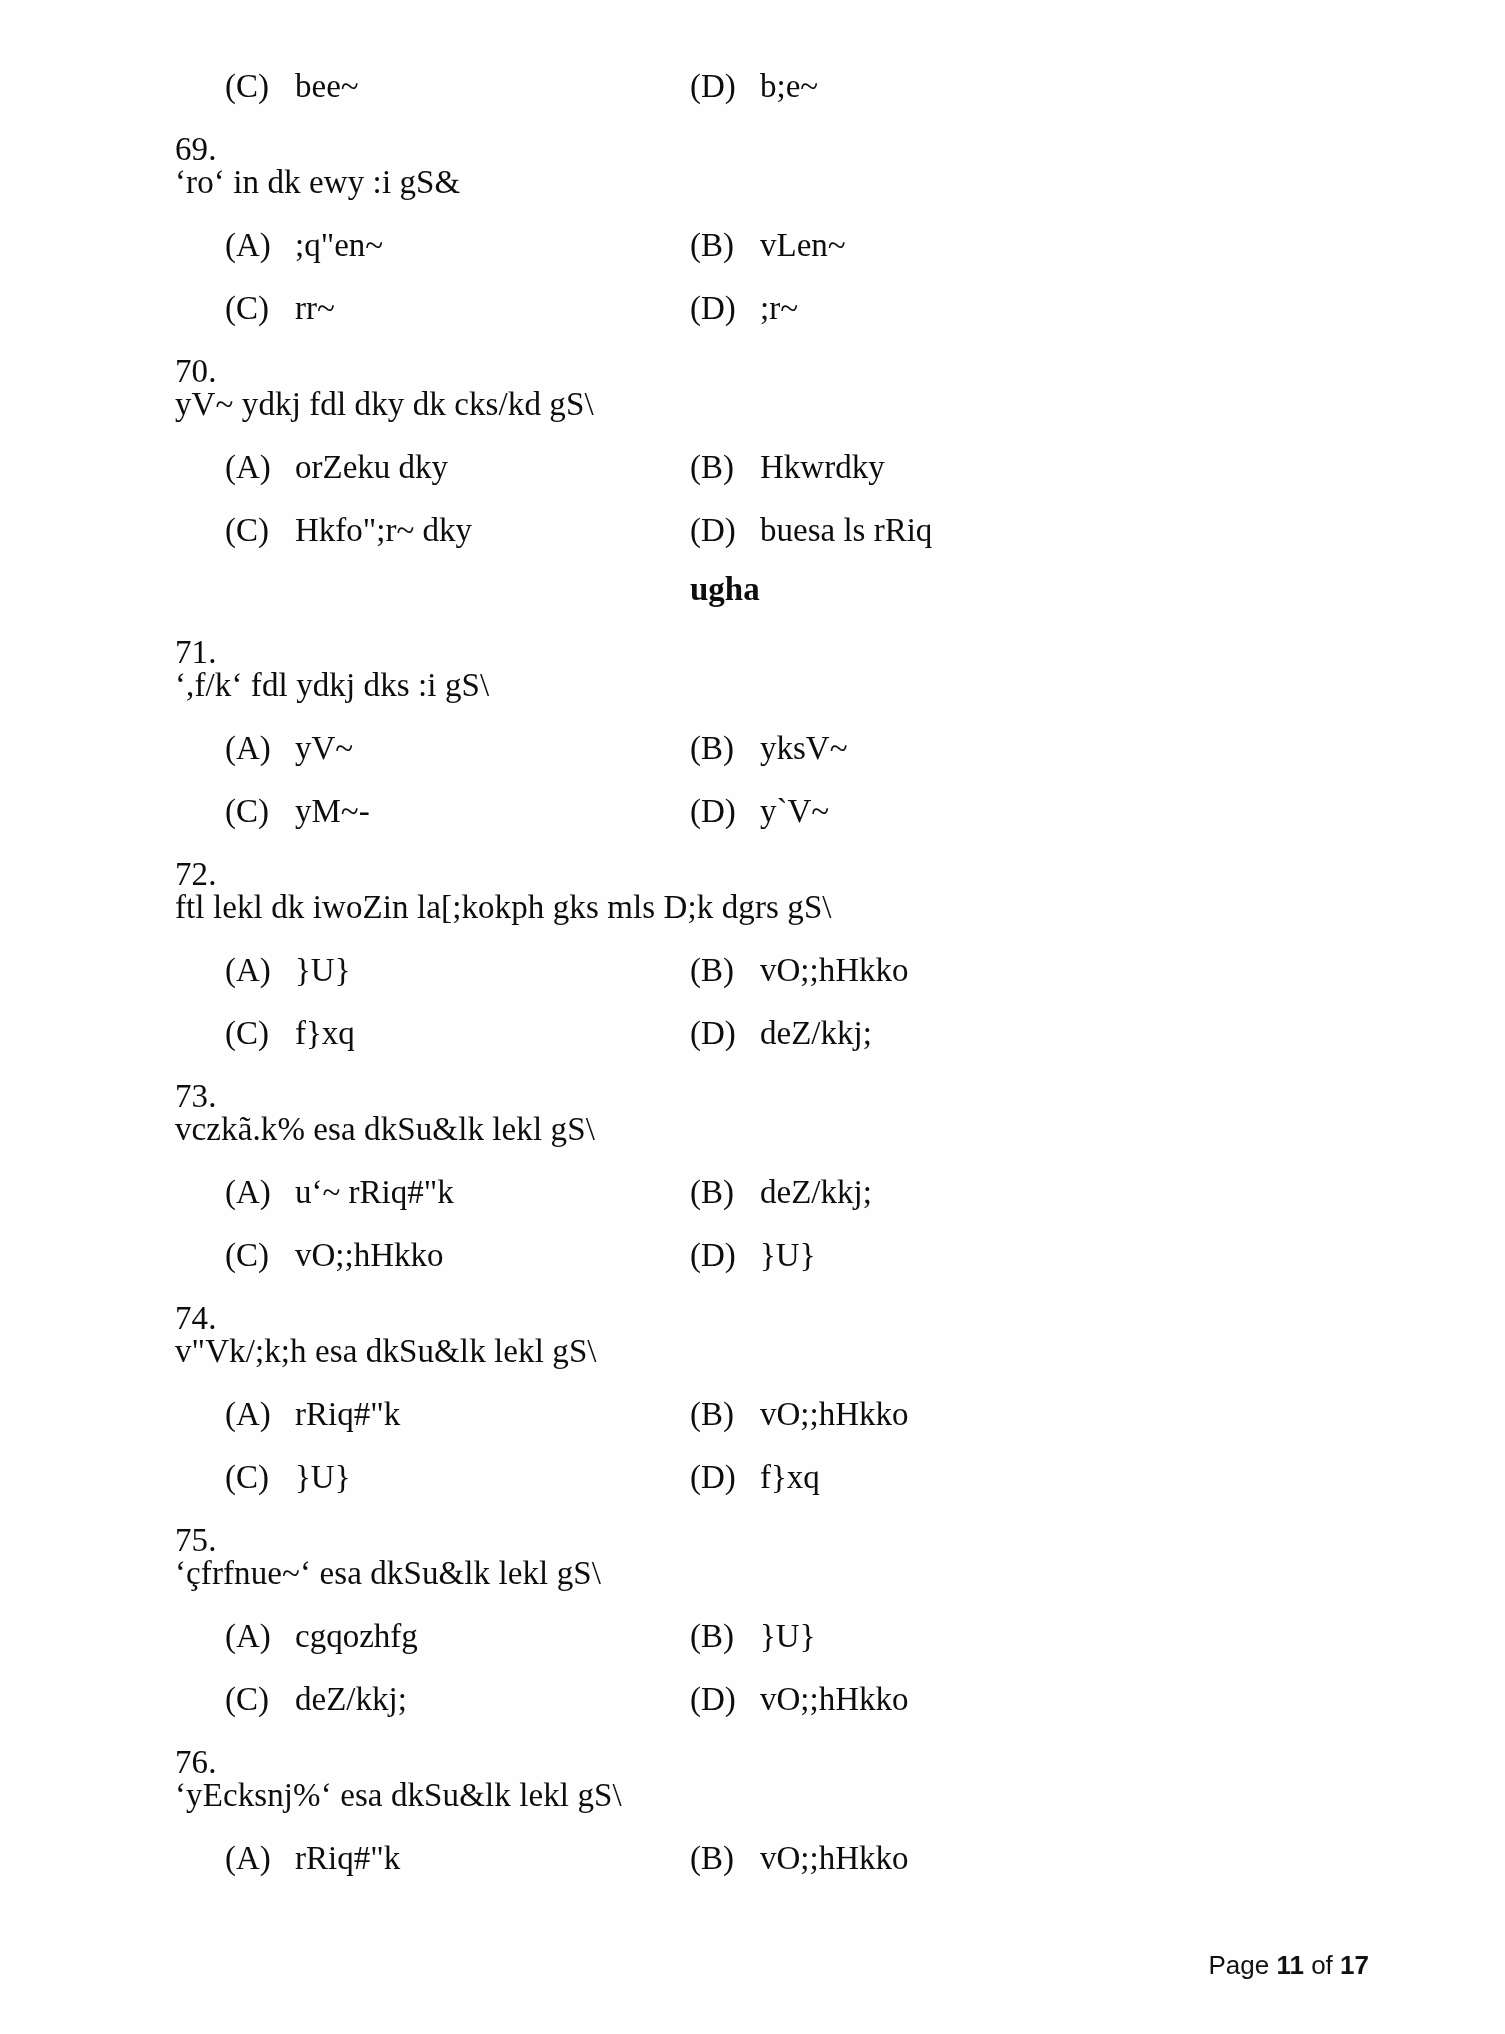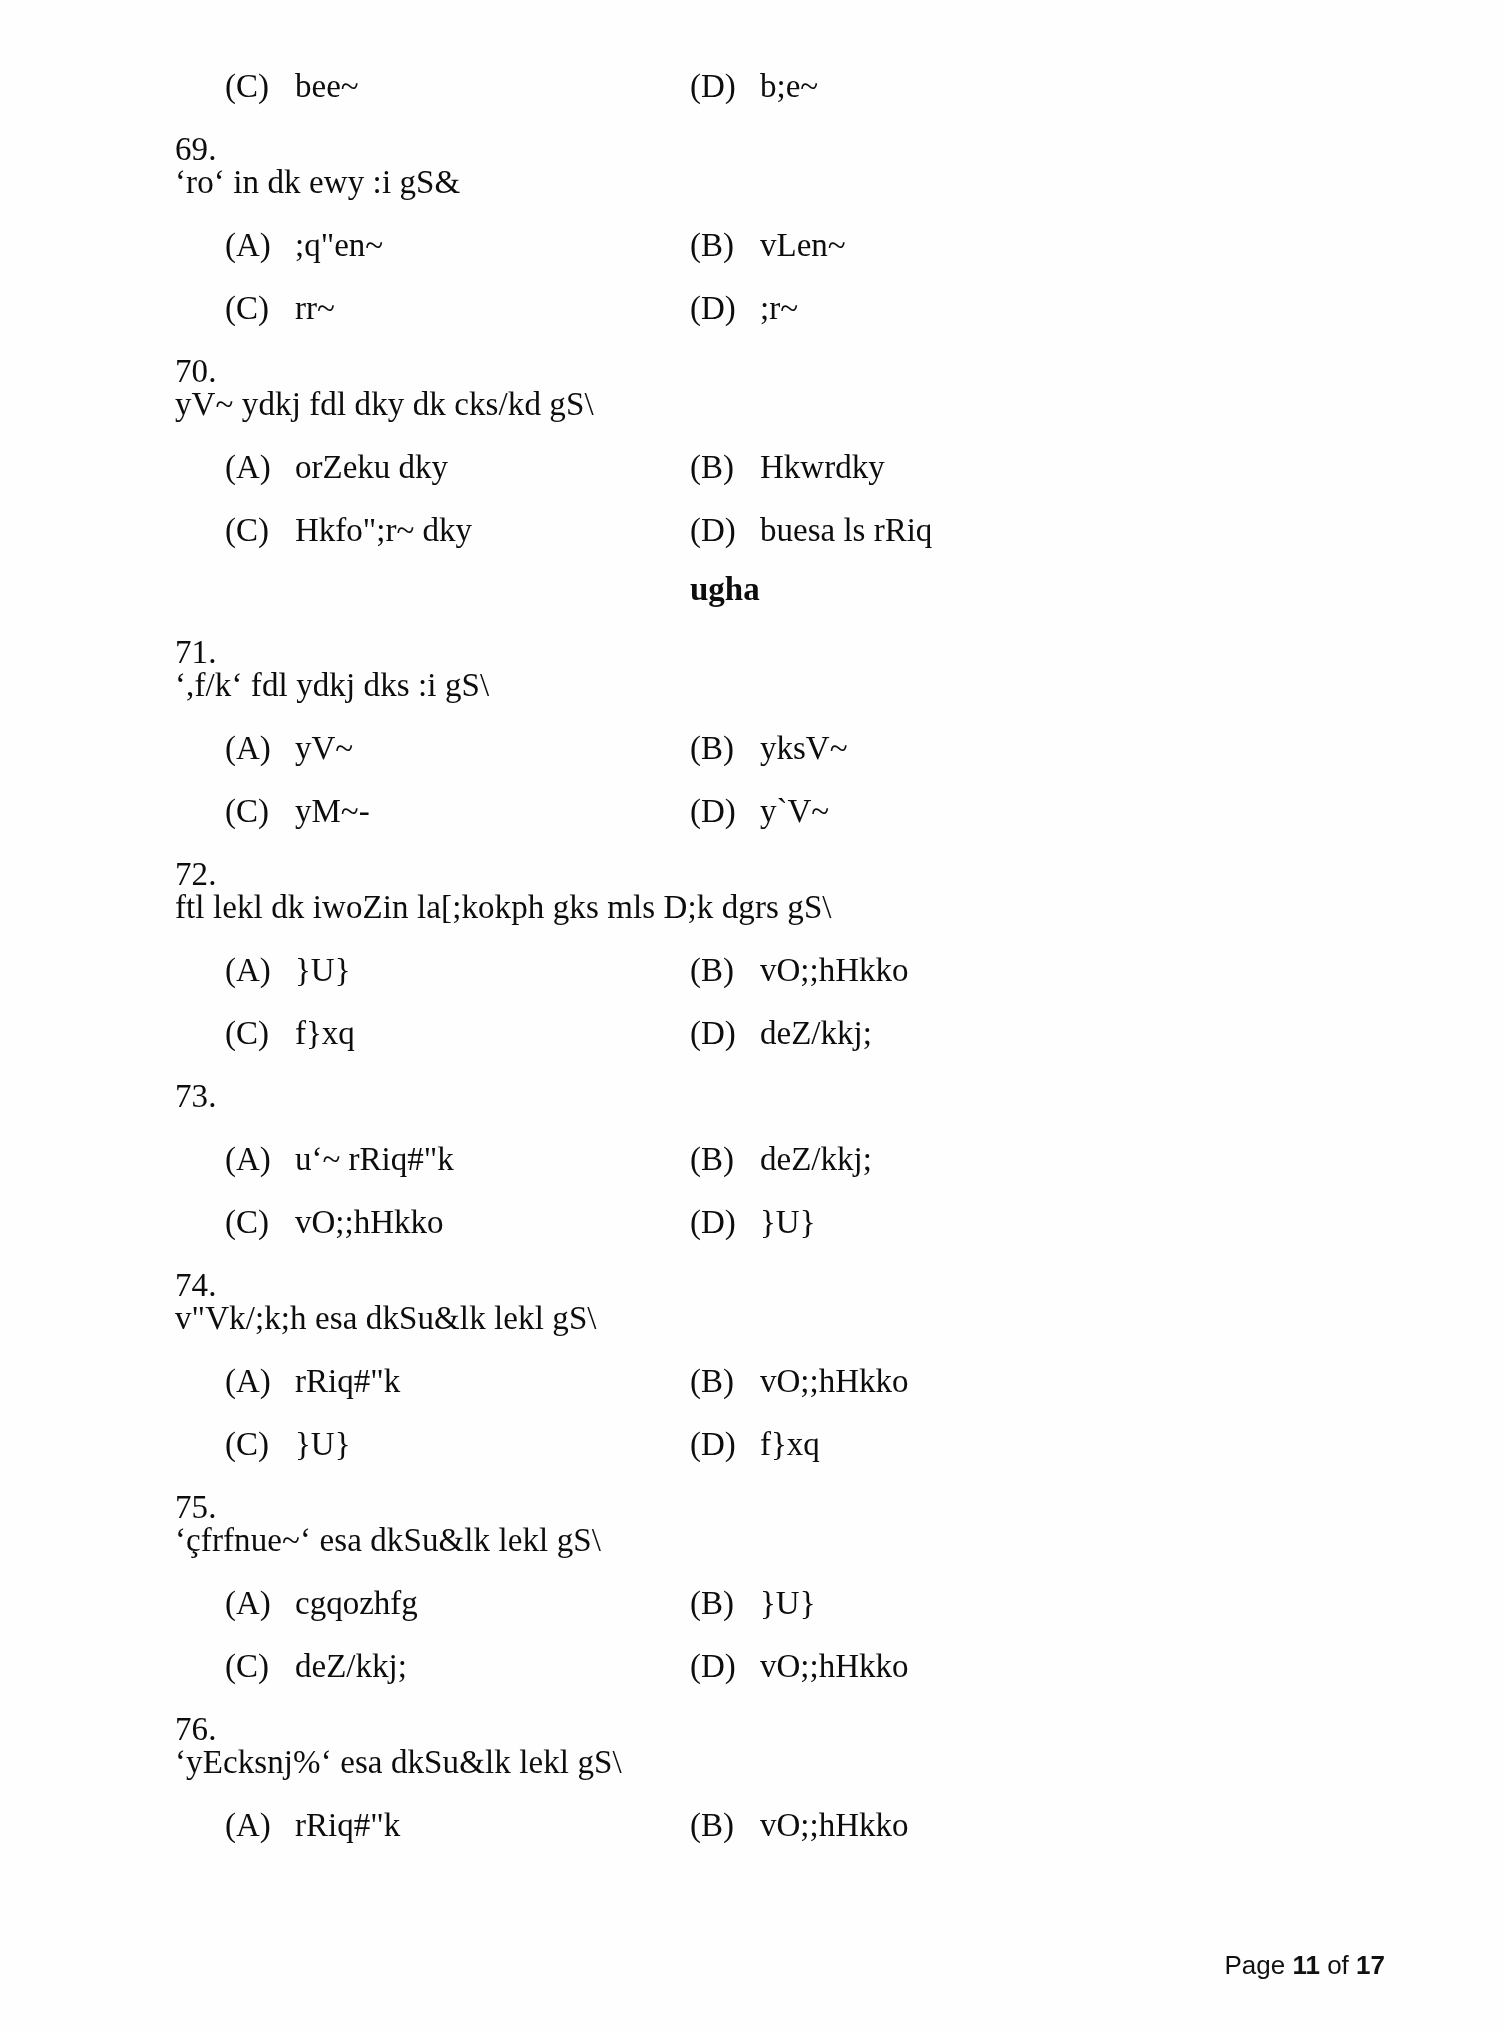--- a/index.html
+++ b/index.html
@@ -79,21 +79,21 @@
   .opt-wrap .spacer { flex: 0 0 465px; }
   .opt-wrap .cont {
     flex: 0 0 auto;
     white-space: pre;
     font-weight: bold;
   }
 
   
   .footer {
     position: absolute;
-    right: 120px;
+    right: 136px;
     bottom: 22px;
     font-family: "Liberation Sans", "DejaVu Sans", sans-serif;
     font-size: 26px;
     color: #111111;
     white-space: pre;
   }
   .footer b { font-weight: bold; }
 </style>
 </head>
 <body>
@@ -205,20 +205,21 @@
           <span class="opt-label">(C)</span>
           <span class="opt-text">f}xq</span>
         </div>
         <div class="opt-cell right">
           <span class="opt-label">(D)</span>
           <span class="opt-text">deZ/kkj;</span>
         </div>
       </div>
       <div class="q-row">
         <span class="q-num">73.</span>
+        <span class="q-text">vczkã.k% esa dkSu&amp;lk lekl gS\</span>
       </div>
       <div class="opt-row">
         <div class="opt-cell left">
           <span class="opt-label">(A)</span>
           <span class="opt-text">uʻ~ rRiq#"k</span>
         </div>
         <div class="opt-cell right">
           <span class="opt-label">(B)</span>
           <span class="opt-text">deZ/kkj;</span>
         </div>

